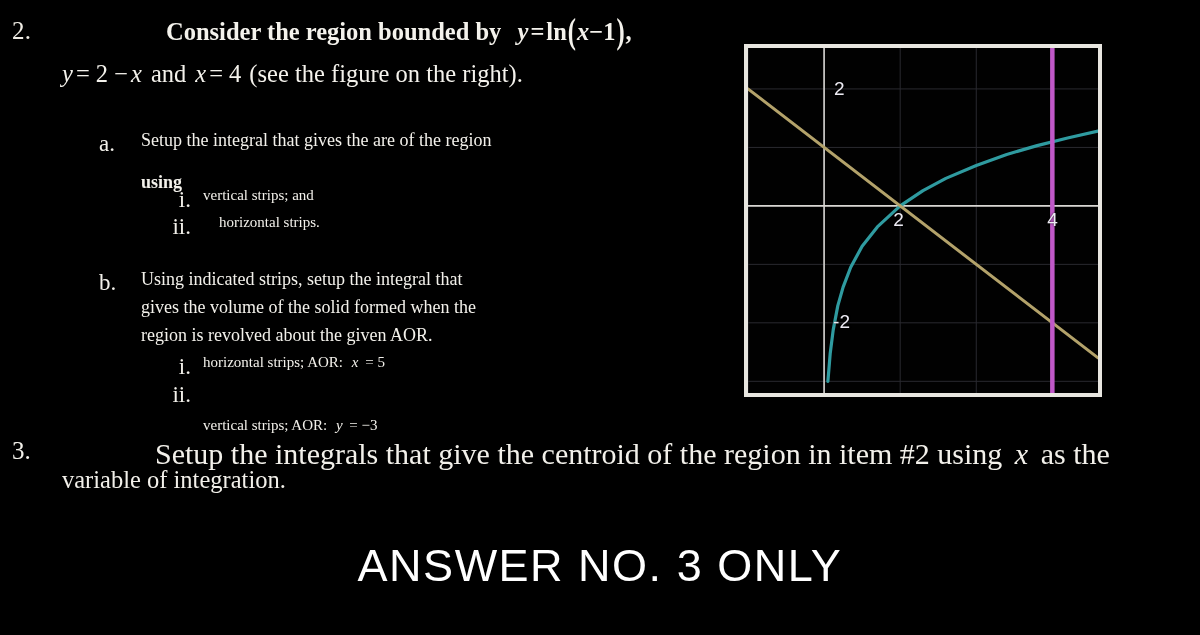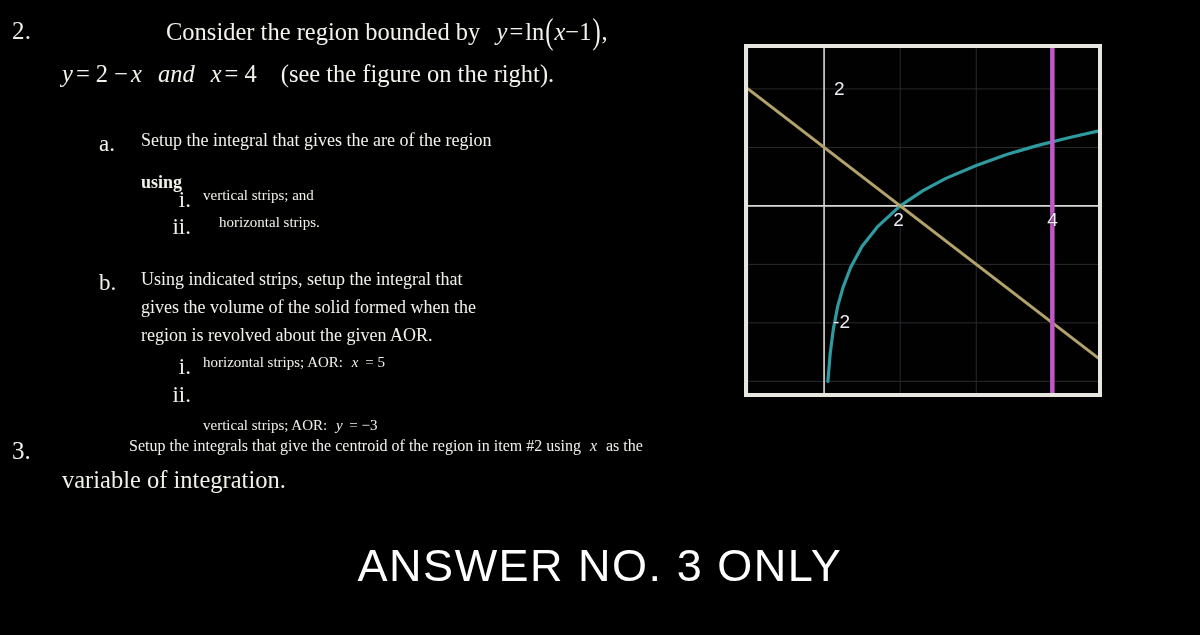--- a/index.html
+++ b/index.html
@@ -82,23 +82,23 @@
 
   
   #item3-num {
     position: absolute;
     left: 12px;
     top: 437px;
     font-size: 25px;
   }
   #item3-l1 {
     position: absolute;
-    left: 129px;
+    left: 155px;
     top: 437px;
-    font-size: 16px;
+    font-size: 30px;
     white-space: nowrap;
   }
   #item3-l2 {
     position: absolute;
     left: 62px;
     top: 466px;
     font-size: 24.5px;
     white-space: nowrap;
   }
 
@@ -144,29 +144,29 @@
     text-shadow: 0 0 2px rgba(0,0,0,0.9);
   }
 </style>
 </head>
 <body>
 
 <div id="problem-column">
 
   <div class="prob-num" style="left:12px; top:18px;">2.</div>
 
-  <div class="line" style="left:166px; top:18px;">
+  <div class="line" style="left:166px; top:18px;font-weight:bold;">
     <span>Consider the region bounded by</span>
     <span class="math-eq" style="margin-left:10px;">
       <span class="mi">y</span><span class="up" style="margin:0 2px;">=</span><span class="up">ln</span><span class="paren-tall">(</span><span class="mi">x</span><span class="up">−</span><span class="up">1</span><span class="paren-tall">)</span><span class="up">,</span>
     </span>
   </div>
 
   <div class="line" style="left:62px; top:60px;">
-    <span class="mi">y</span><span class="up" style="margin:0 3px;">= 2 −</span><span class="mi">x</span><span class="up" style="margin:0 16px;font-style:italic;">and</span><span class="mi">x</span><span class="up" style="margin:0 3px;">= 4</span><span class="up" style="margin-left:21px;">(see the figure on the right).</span>
+    <span class="mi">y</span><span class="up" style="margin:0 3px;">= 2 −</span><span class="mi">x</span><span class="up" style="margin:0 9px;">and</span><span class="mi">x</span><span class="up" style="margin:0 3px;">= 4</span><span class="up" style="margin-left:5px;">(see the figure on the right).</span>
   </div>
 
   <div class="item-block">
     <div class="item-label" style="left:99px; top:130px;">a.</div>
     <div class="item-body" style="left:141px; top:130px; width:610px;">Setup the integral that gives the are of the region</div>
     <div class="item-body" style="left:141px; top:172px;font-weight:bold;">using</div>
 
     <div class="sub-roman" style="left:165px; top:186px;">i.</div>
     <div class="sub-line" style="left:203px; top:186px;">vertical strips; and</div>
 

